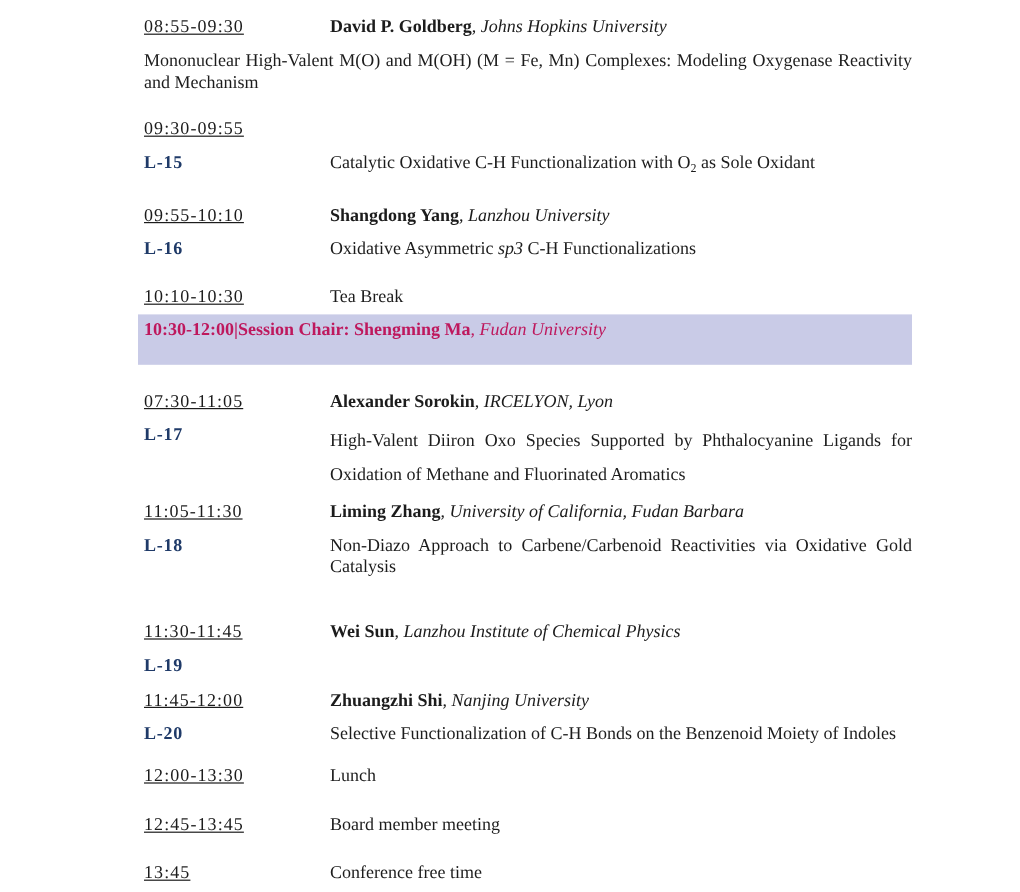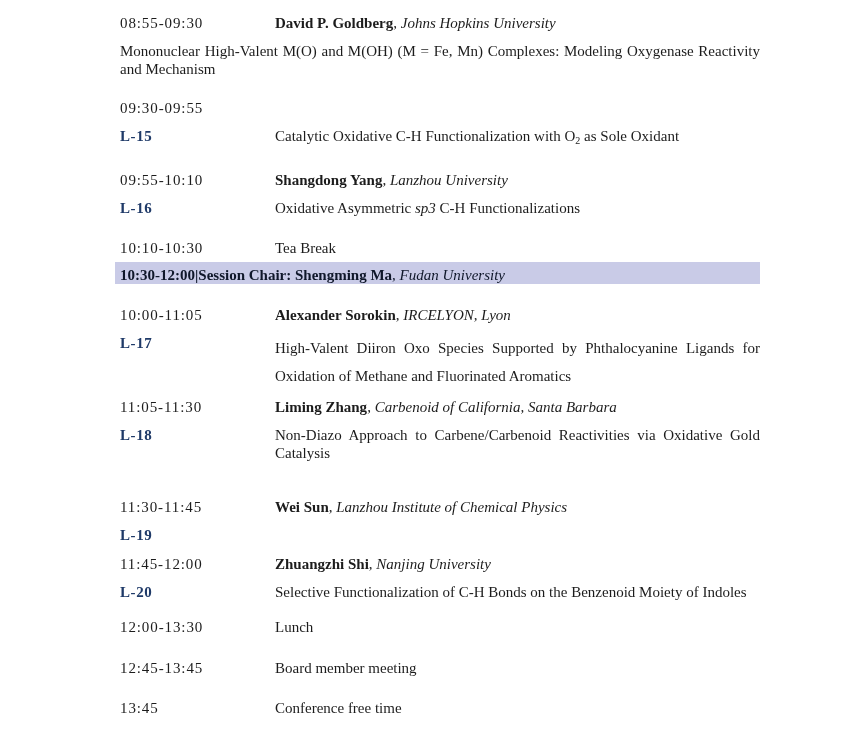--- a/index.html
+++ b/index.html
@@ -19,20 +19,21 @@
     font-size: 15px;
     color: #1c1c1c;
   }
   .row { display: flex; align-items: flex-start; }
   .c-left  { flex: 0 0 155px; width: 155px; }
   .c-right { flex: 1 1 auto; min-width: 0; }
   .time {
     line-height: 19px;
     letter-spacing: 0.9px;
     white-space: nowrap;
+    text-decoration: underline;
   }
   .code {
     font-weight: bold;
     color: #1f3a68;
     letter-spacing: 0.6px;
     line-height: 19px;
   }
   .speaker { line-height: 19px; }
   .speaker .name { font-weight: bold; }
   .affil { font-style: italic; }
@@ -52,24 +53,24 @@
   .mb20 { margin-bottom: 36px; }
   .mb16 { margin-bottom: 16px; }
   .mb12 { margin-bottom: 4px; }
   .mb10 { margin-bottom: 10px; }
   .mb8  { margin-bottom: 8px; }
   .mb22 { margin-bottom: 22px; }
   .banner {
     box-sizing: border-box;
     margin-left: -5px;
     padding-left: 5px;
-    height: 22px;
+    height: 42px;
     line-height: 26px;
     background: #c9cbe7;
-    color: #0f172a;
+    color: #be185d;
     white-space: nowrap;
     overflow: hidden;
   }
   .banner .b-bold { font-weight: bold; }
   .banner .b-affil { font-style: italic; }
   .break-label { line-height: 19px; }
 </style>
 </head>
 <body>
 
@@ -108,33 +109,33 @@
 
   <div class="row mb12">
     <div class="c-left time">10:10-10:30</div>
     <div class="c-right break-label">Tea Break</div>
   </div>
 
   <div class="banner mb22"><span class="b-bold">10:30-12:00</span><span class="b-bold">|</span><span class="b-bold">Session Chair: </span><span class="b-bold">Shengming Ma</span><span>, </span><span class="b-affil">Fudan University</span></div>
 
   <div class="block mb8">
     <div class="row">
-      <div class="c-left time">10:00-11:05</div>
+      <div class="c-left time">07:30-11:05</div>
       <div class="c-right speaker"><span class="name">Alexander Sorokin</span><span>, </span><span class="affil">IRCELYON, Lyon</span></div>
     </div>
     <div class="row gap9">
       <div class="c-left code">L-17</div>
       <div class="c-right title lh28"><span>High-Valent Diiron Oxo Species Supported by Phthalocyanine Ligands for Oxidation of Methane and Fluorinated Aromatics</span></div>
     </div>
   </div>
 
   <div class="block mb20">
     <div class="row">
       <div class="c-left time">11:05-11:30</div>
-      <div class="c-right speaker"><span class="name">Liming Zhang</span><span>, </span><span class="affil">Carbenoid of California, Santa Barbara</span></div>
+      <div class="c-right speaker"><span class="name">Liming Zhang</span><span>, </span><span class="affil">University of California, Fudan Barbara</span></div>
     </div>
     <div class="row gap9">
       <div class="c-left code">L-18</div>
       <div class="c-right title"><span>Non-Diazo Approach to Carbene/Carbenoid Reactivities via Oxidative Gold Catalysis</span></div>
     </div>
   </div>
 
   <div class="block mb10">
     <div class="row">
       <div class="c-left time">11:30-11:45</div>

